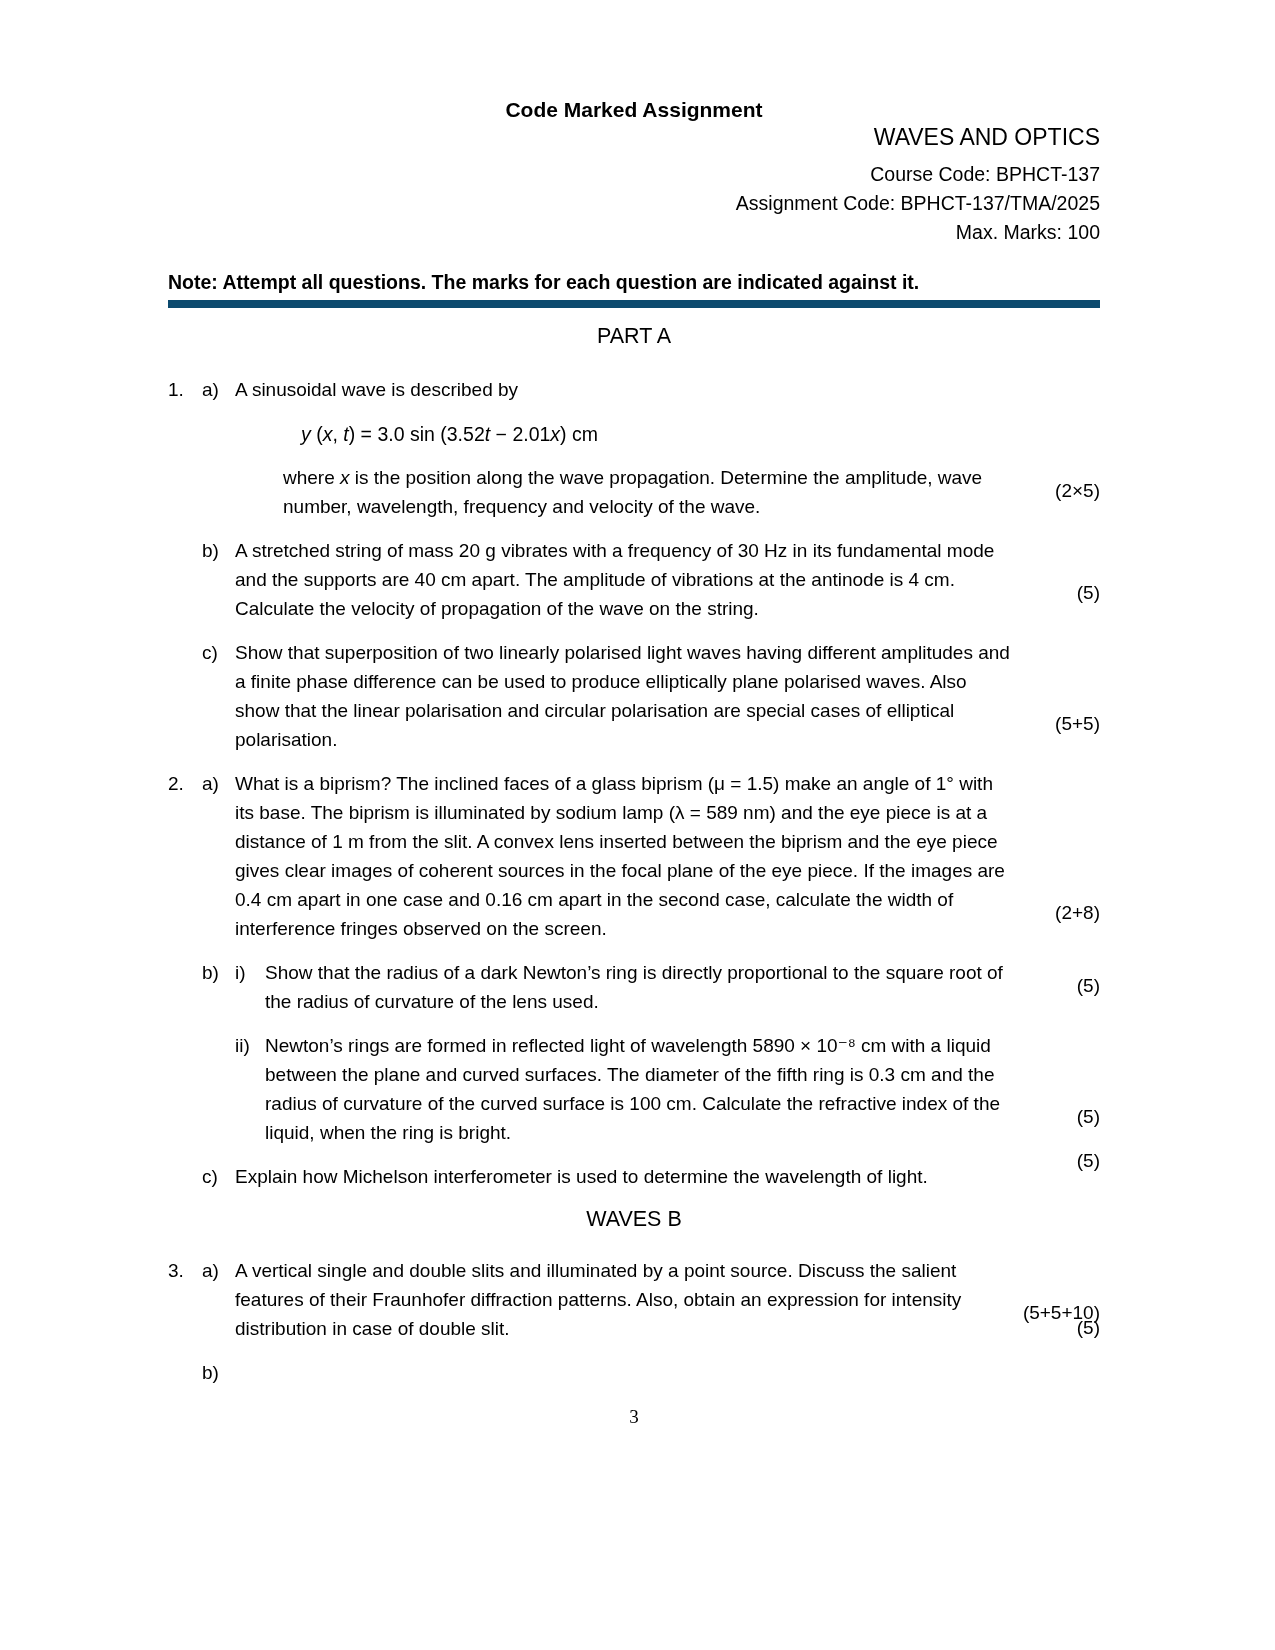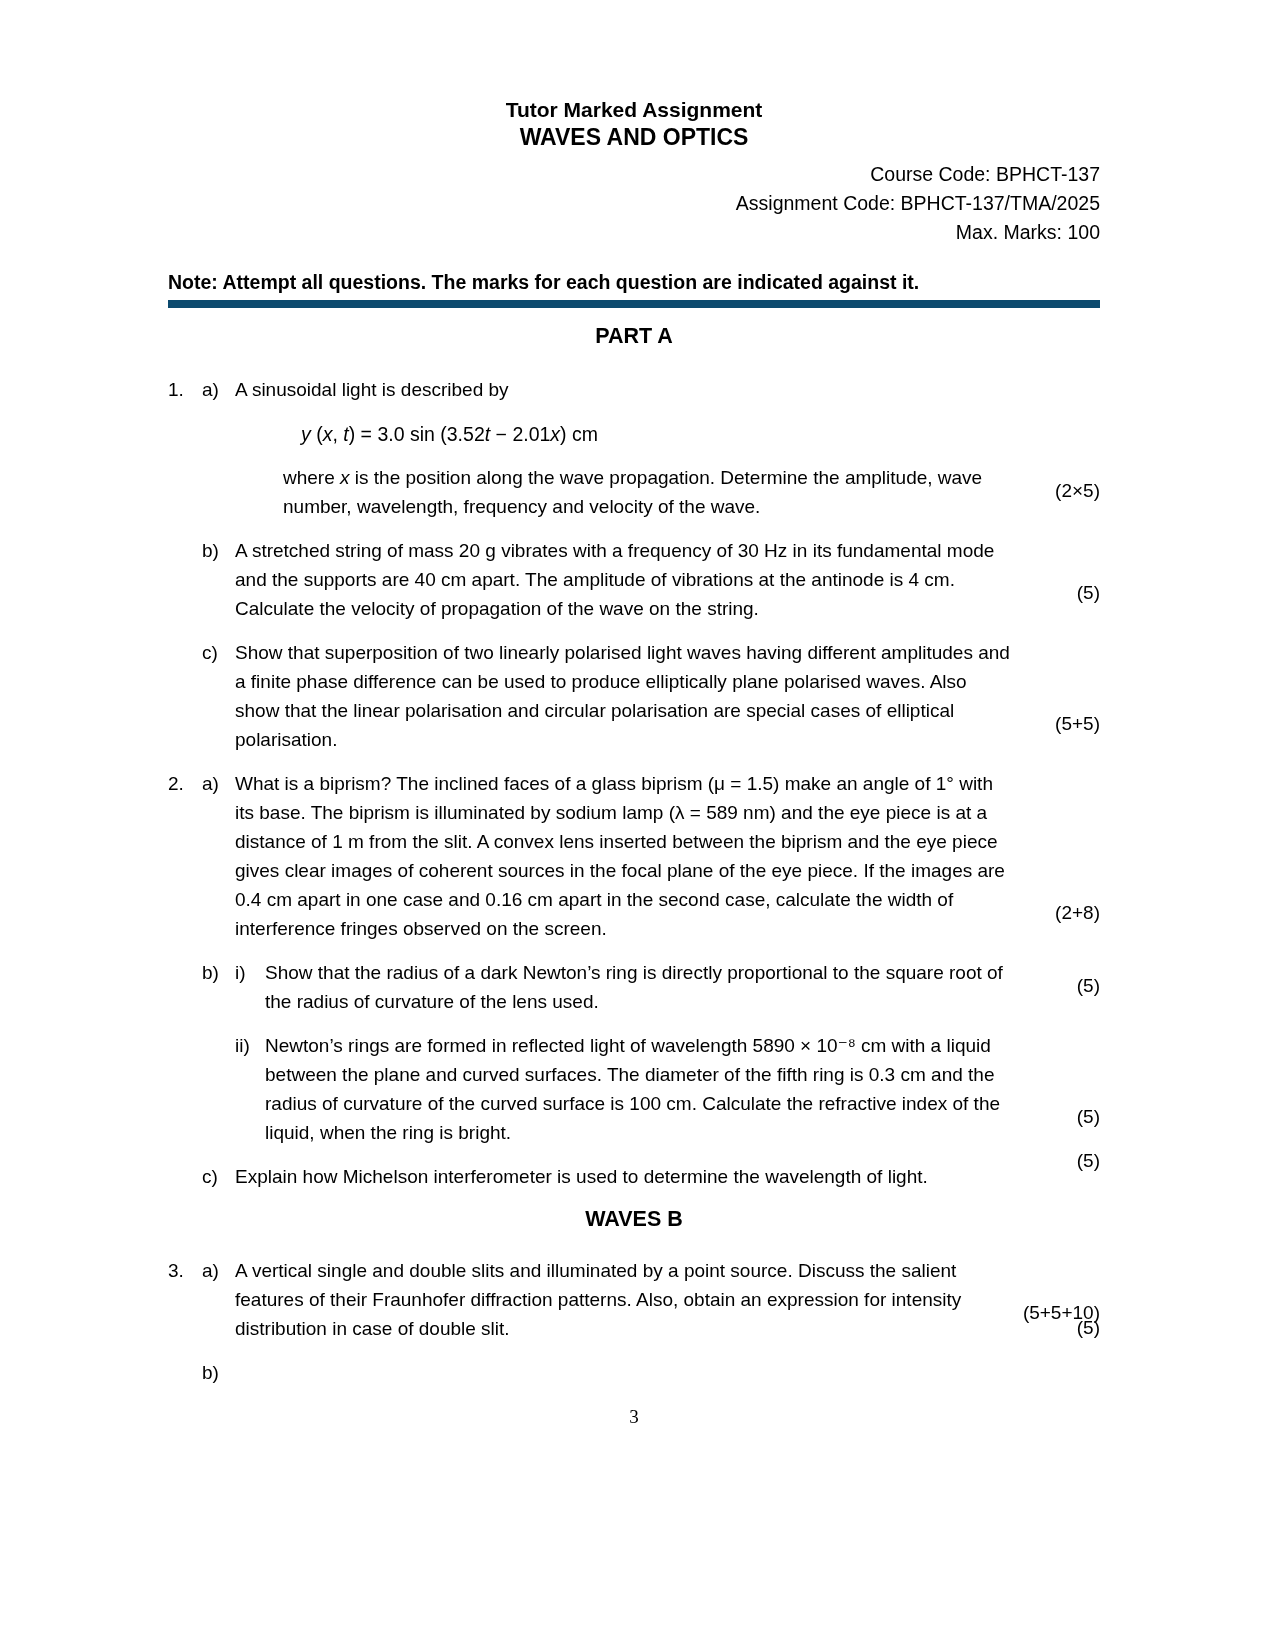--- a/index.html
+++ b/index.html
@@ -20,22 +20,22 @@
     padding: 96px 175px 0 168px;
     position: relative;
   }
   .title1 {
     text-align: center;
     font-weight: bold;
     font-size: 21px;
     line-height: 27px;
   }
   .title2 {
-    text-align: center;
-    font-weight: bold;
+    text-align: right;
+    font-weight: normal;
     font-size: 23px;
     line-height: 29px;
   }
   .codes {
     margin-top: 8px;
     text-align: right;
     font-weight: normal;
     font-size: 19.5px;
     line-height: 29px;
   }
@@ -43,21 +43,21 @@
     margin-top: 22px;
     font-weight: bold;
     font-size: 19.5px;
     line-height: 27px;
     padding-bottom: 4px;
     border-bottom: 8px solid #0c4a6e;
   }
   .part-heading {
     margin: 14px 0 0 0;
     text-align: center;
-    font-weight: bold;
+    font-weight: normal;
     font-size: 21.5px;
     line-height: 29px;
   }
   .qrow {
     display: grid;
     grid-template-columns: 34px 33px 1fr;
     align-items: start;
     margin-top: 15px;
   }
   .qrow.first { margin-top: 24px; }
@@ -97,38 +97,38 @@
     font-family: "Liberation Serif", "DejaVu Serif", serif;
     font-size: 19px;
     line-height: 28px;
   }
 </style>
 </head>
 <body>
 
 <div class="page">
 
-  <div class="title1">Tutor Marked Assignment</div>
+  <div class="title1">Code Marked Assignment</div>
   <div class="title2">WAVES AND OPTICS</div>
 
   <div class="codes">
     <div>Course Code: BPHCT-137</div>
     <div>Assignment Code: BPHCT-137/TMA/2025</div>
     <div>Max. Marks: 100</div>
   </div>
 
   <div class="note">Note: Attempt all questions. The marks for each question are indicated against it.</div>
 
   <div class="part-heading">PART A</div>
 
   <div class="qrow first">
     <div class="qnum">1.</div>
     <div class="slab">a)</div>
     <div class="qbody">
-      <div class="para">A sinusoidal light is described by</div>
+      <div class="para">A sinusoidal wave is described by</div>
       <div class="formula"><span class="it">y</span><span> (</span><span class="it">x</span><span>, </span><span class="it">t</span><span>) = 3.0 sin (3.52</span><span class="it">t</span><span> − 2.01</span><span class="it">x</span><span>) cm</span></div>
       <div class="para"><span>where </span><span class="it">x</span><span> is the position along the wave propagation. Determine the amplitude, wave number, wavelength, frequency and velocity of the wave.</span><span class="marks">(2×5)</span></div>
     </div>
   </div>
 
   <div class="qrow">
     <div class="qnum"></div>
     <div class="slab">b)</div>
     <div class="qbody">
       <div class="para"><span>A stretched string of mass 20 g vibrates with a frequency of 30 Hz in its fundamental mode and the supports are 40 cm apart. The amplitude of vibrations at the antinode is 4 cm. Calculate the velocity of propagation of the wave on the string.</span><span class="marks">(5)</span></div>

